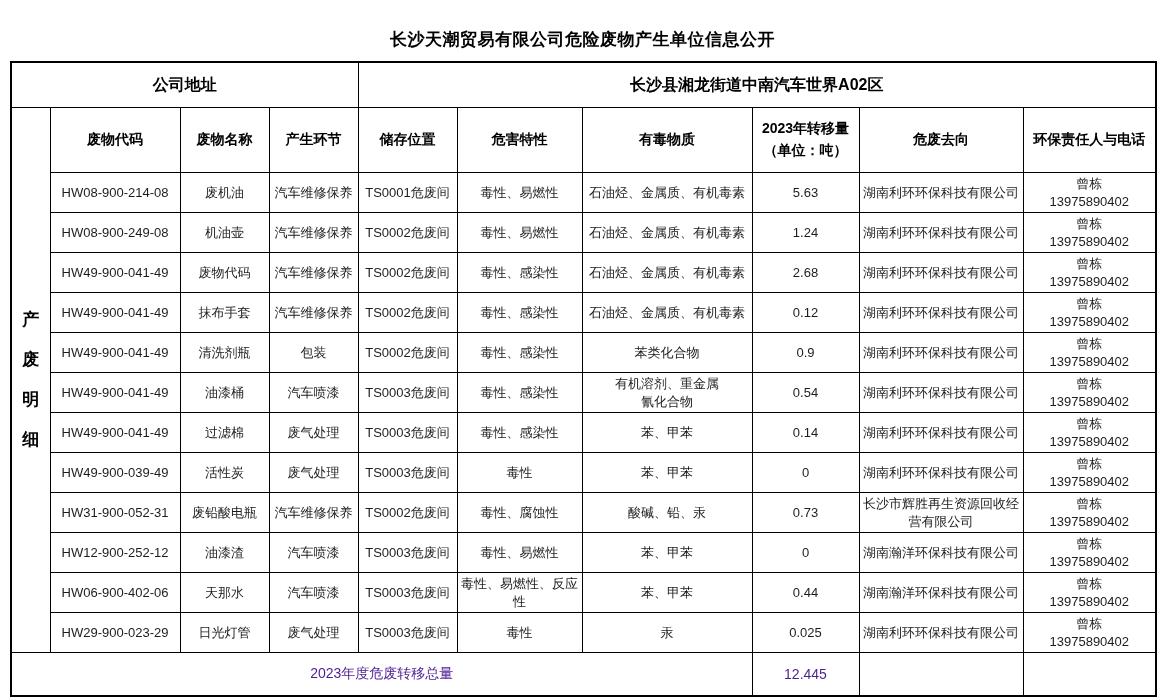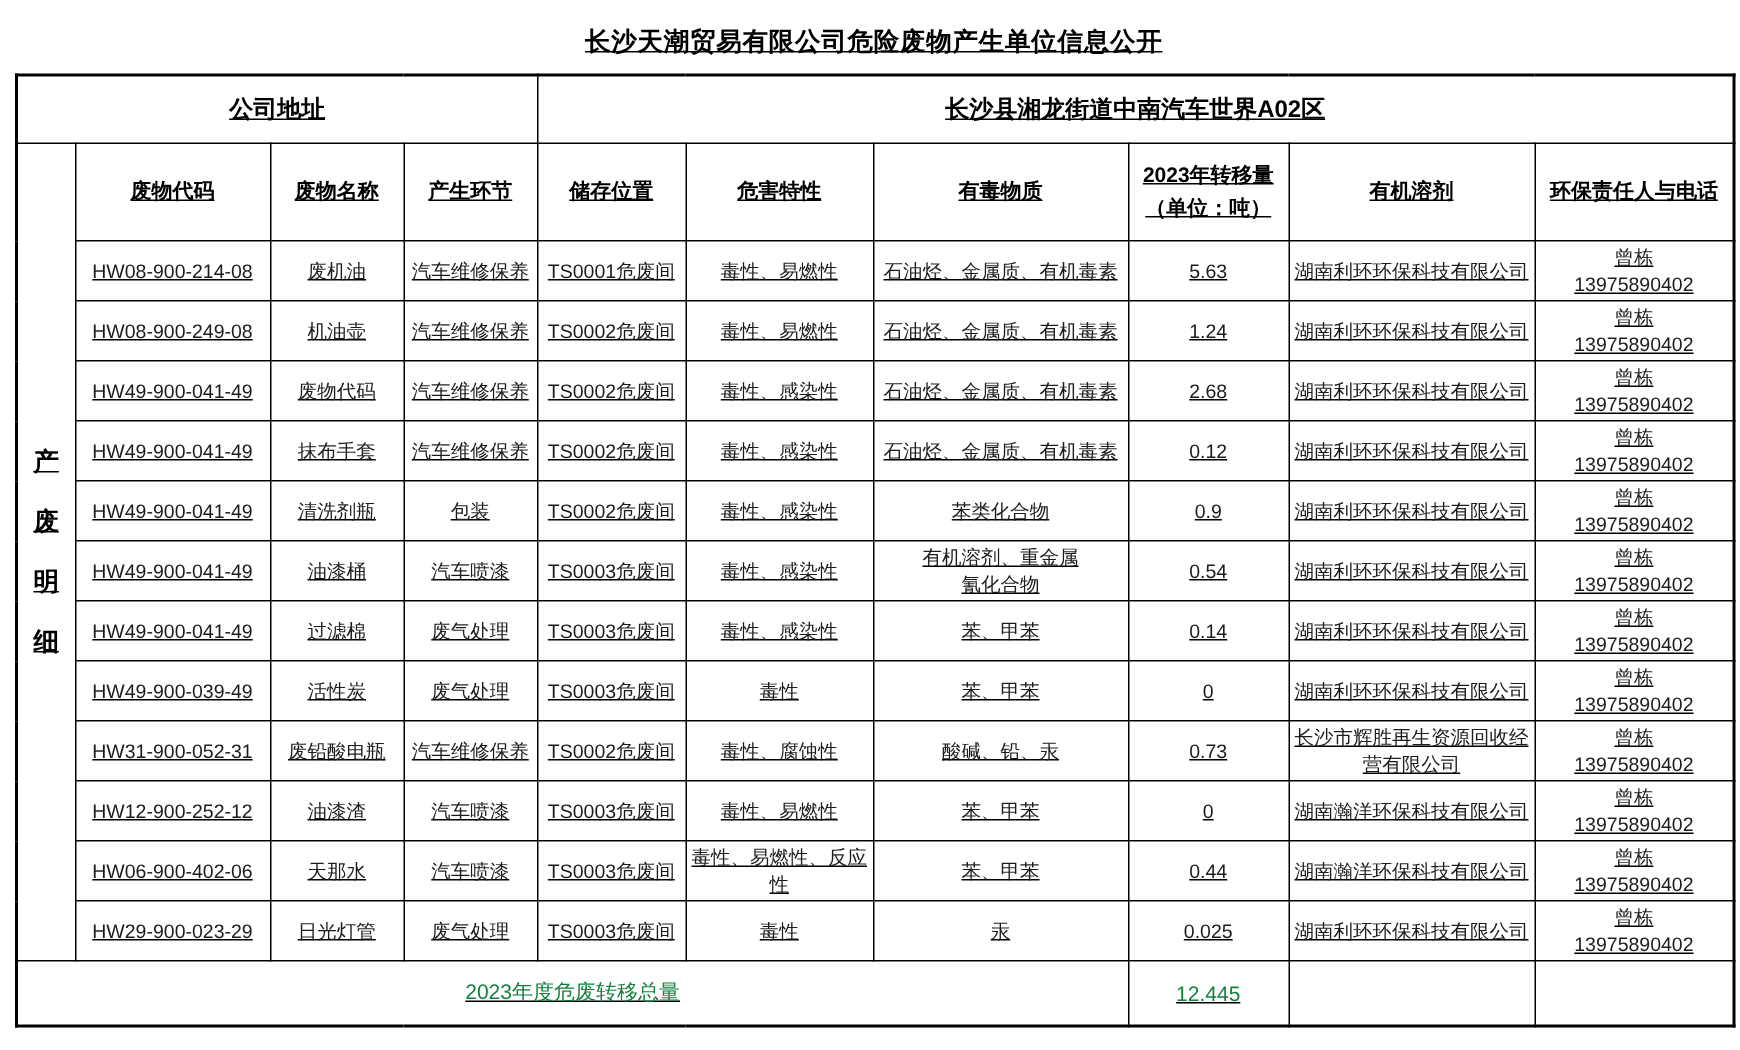--- a/index.html
+++ b/index.html
@@ -5,21 +5,21 @@
   html, body {
     margin: 0;
     padding: 0;
     background: #ffffff;
     width: 1160px;
     height: 700px;
     font-family: "Liberation Sans", "DejaVu Sans", sans-serif;
     color: #000;
     overflow: hidden;
   }
-  .page { padding: 8px 5px 0 10px; text-decoration: underline; }
+  .page { padding: 20px 5px 0 10px; }
 
   .doc-title {
     font-size: 17px;
     font-weight: bold;
     text-align: center;
     margin: 8px 0 10px 0;
     letter-spacing: 0.5px;
   }
 
   table.disclosure {
@@ -62,21 +62,21 @@
     word-break: break-all;
     font-size: 17px;
     font-weight: bold;
     line-height: 2.35;
     letter-spacing: 0;
   }
 
   .prewrap { white-space: pre-line; }
 
   tr.summary-row { height: 43px; }
-  tr.summary-row td { font-size: 14px; color: #15803d; }
+  tr.summary-row td { font-size: 14px; color: #4c1d95; }
   td.summary-total { font-size: 15px; color: #111; }
 </style>
 </head>
 <body>
 
 <div class="page">
   <div class="doc-title">长沙天潮贸易有限公司危险废物产生单位信息公开</div>
 
   <table class="disclosure">
     <colgroup>
@@ -101,21 +101,21 @@
           <div class="vertical-label">产废明细</div>
         </th>
         <th>废物代码</th>
         <th>废物名称</th>
         <th>产生环节</th>
         <th>储存位置</th>
         <th>危害特性</th>
         <th>有毒物质</th>
         <th class="prewrap">2023年转移量
 （单位：吨）</th>
-        <th>有机溶剂</th>
+        <th>危废去向</th>
         <th>环保责任人与电话</th>
       </tr>
       <tr class="data-row">
     <td class="cell-code">HW08-900-214-08</td>
     <td>废机油</td>
     <td>汽车维修保养</td>
     <td>TS0001危废间</td>
     <td>毒性、易燃性</td>
     <td class="cell-toxic">石油烃、金属质、有机毒素</td>
     <td class="cell-amount">5.63</td>

